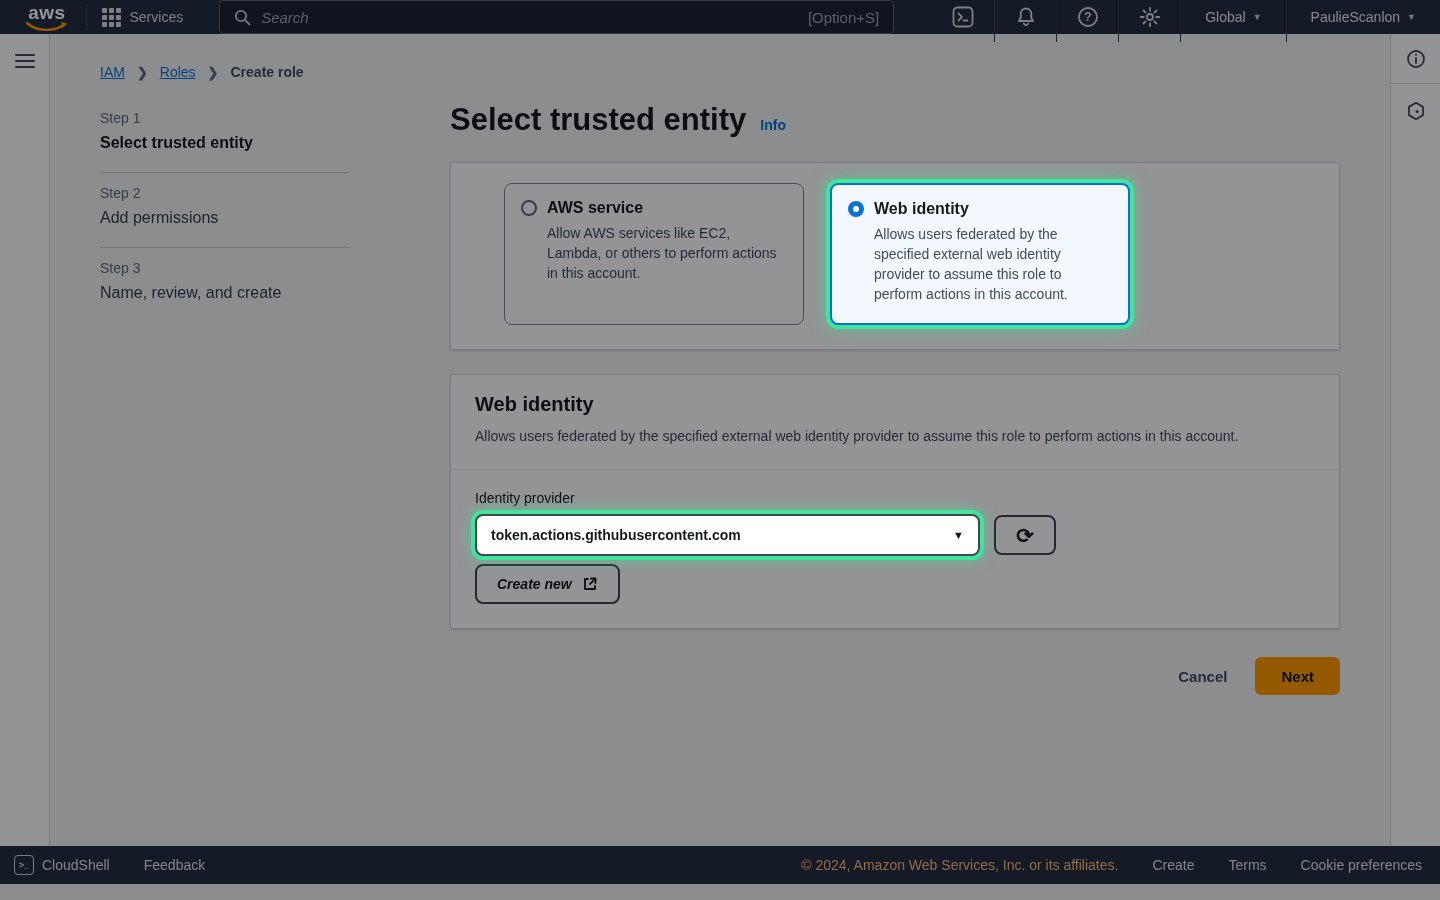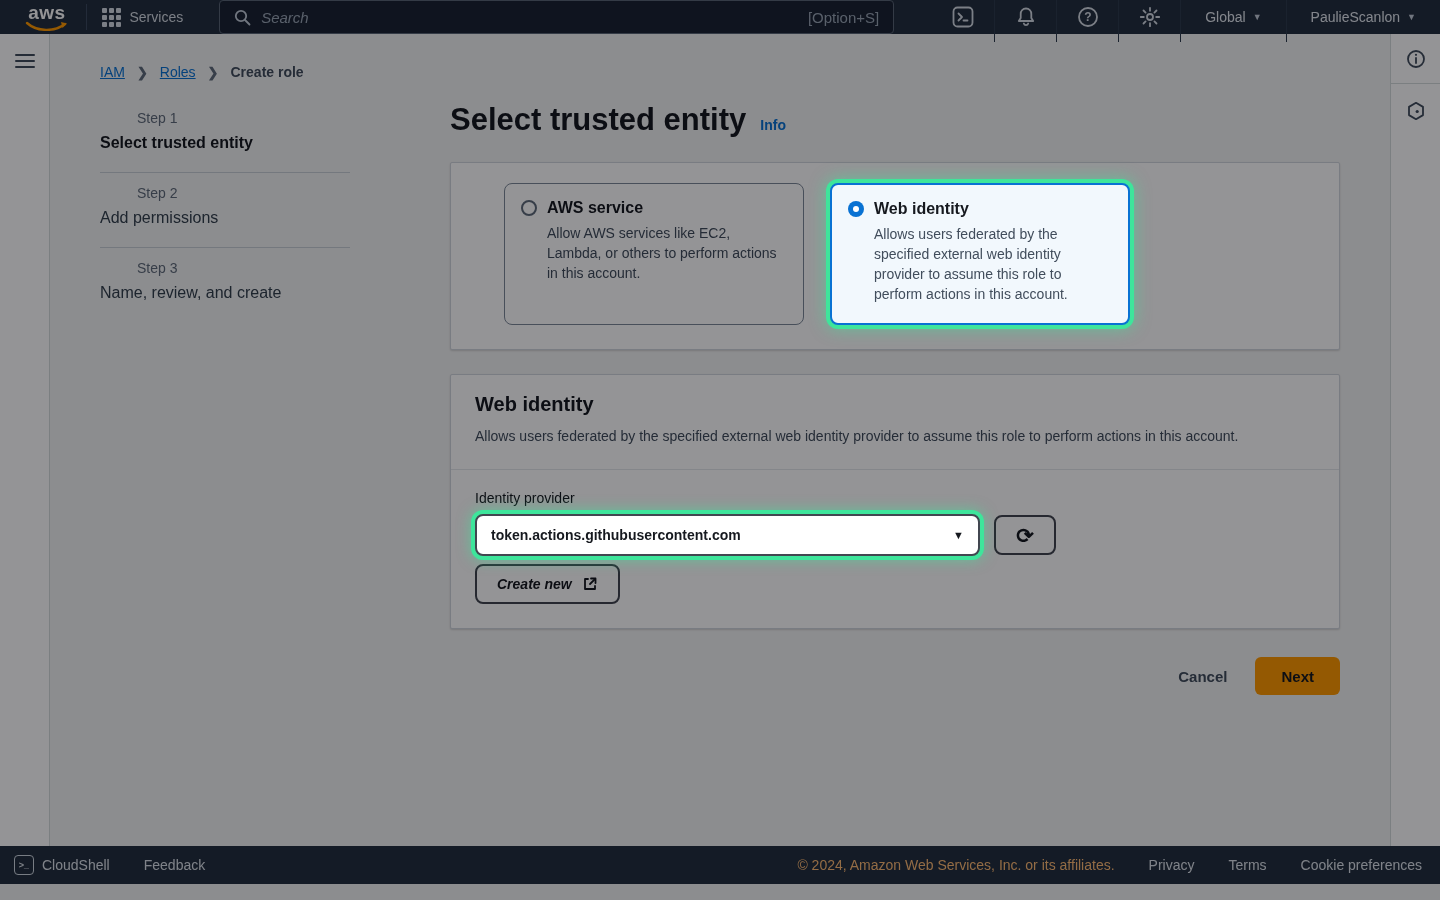--- a/index.html
+++ b/index.html
@@ -46,21 +46,21 @@
   .breadcrumb a { color:#0972d3; text-decoration:underline; cursor:pointer; }
   .breadcrumb .sep { color:#5f6b7a; font-size:13px; font-weight:700; }
   .breadcrumb .current { color:#414d5c; font-weight:700; }
 
   .content-row { display:flex; margin-top:18px; }
 
   
   .steps { width:250px; margin-left:50px; flex:none; }
   .step { padding:12px 0 20px 0; border-bottom:1px solid #c9cfd6; }
   .step:last-child { border-bottom:none; }
-  .step .step-num { font-size:14px; color:#5f6b7a; margin-bottom:8px;margin-left:37px; }
+  .step .step-num { font-size:14px; color:#5f6b7a; margin-bottom:8px; }
   .step .step-label { font-size:16px; color:#33404d; }
   .step.active .step-label { font-weight:700; color:#16191f; }
 
   
   .main { flex:1; margin:0 50px 0 100px; }
   h1 { font-size:31px; font-weight:700; color:#16191f; display:flex; align-items:baseline; gap:14px; margin-top:4px; }
   .info-link { font-size:14px; font-weight:700; color:#0972d3; cursor:pointer; }
 
   .card { background:#fff; border:1px solid #d1d6dc; border-radius:2px; margin-top:24px;
           box-shadow:0 1px 2px rgba(0,0,0,.15); }
@@ -303,19 +303,19 @@
     <div class="foot-item">
       <span class="term-box">&gt;_</span>
       <span>CloudShell</span>
     </div>
     <div class="foot-item">
       <span>Feedback</span>
     </div>
   </div>
   <div class="foot-right">
     <span class="copyright">© 2024, Amazon Web Services, Inc. or its affiliates.</span>
-    <span class="foot-item">Privacy</span>
+    <span class="foot-item">Create</span>
     <span class="foot-item">Terms</span>
     <span class="foot-item">Cookie preferences</span>
   </div>
 </footer>
 
 <div class="dim-overlay"></div>
 
 </body></html>

